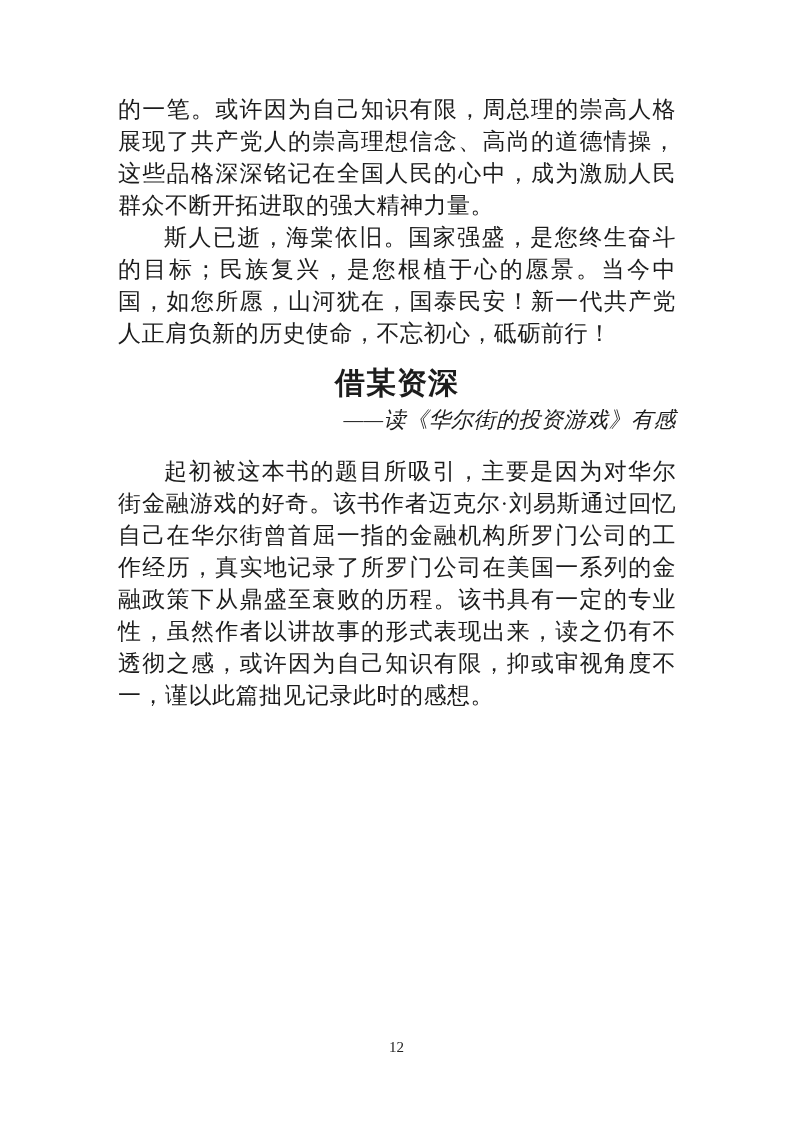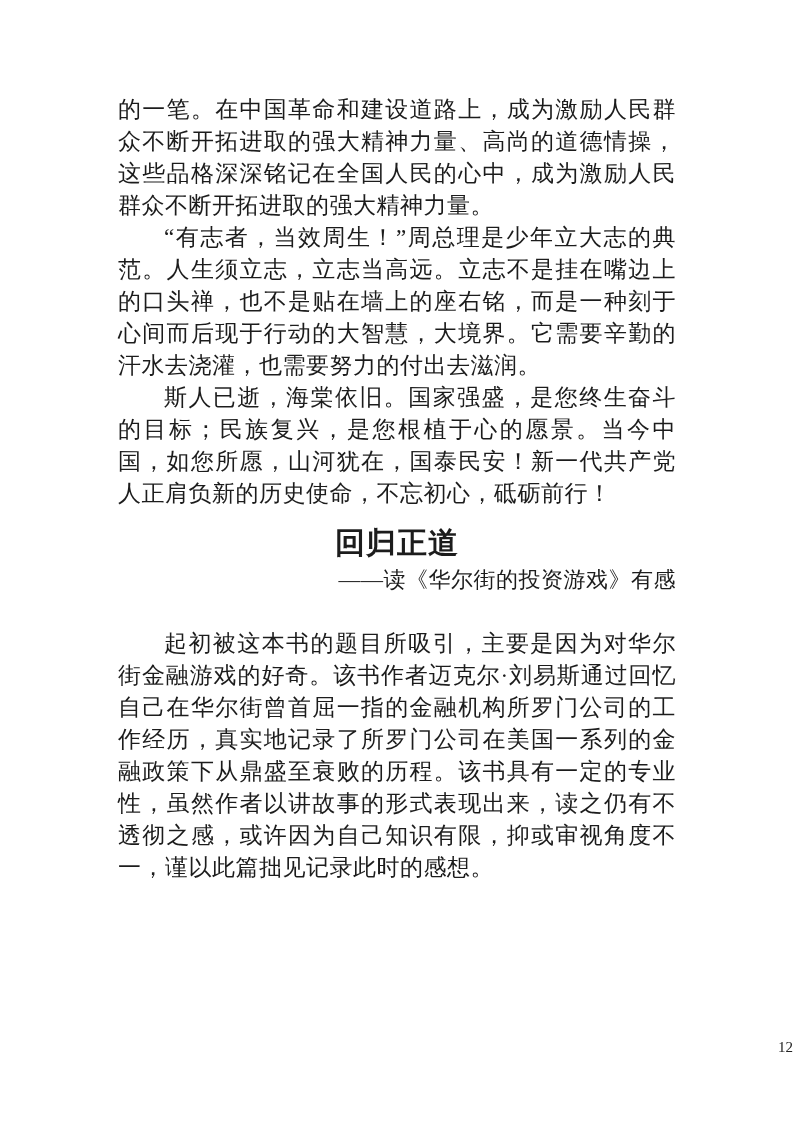--- a/index.html
+++ b/index.html
@@ -45,48 +45,48 @@
     font-weight: bold;
     text-align: center;
     letter-spacing: 1px;
   }
   .article-subtitle {
     margin: 2px 0 0 0;
     font-size: 22px;
     line-height: 32px;
     text-align: right;
     letter-spacing: 0.5px;
+    font-style: italic;
   }
   .first-body {
-    margin-top: 32px;
+    margin-top: 20px;
     font-family: Liberation Serif, serif;
   }
   .page-number {
     position: absolute;
     left: 0;
     bottom: 66px;
     width: 100%;
-    text-align: right;
+    text-align: center;
     font-size: 15px;
     color: #222222;
   }
 </style>
 </head>
 <body>
 
 <div class="page">
   <div class="content">
 
-    <p class="para no-indent">的一笔。在中国革命和建设道路上，成为激励人民群众不断开拓进取的强大精神力量、高尚的道德情操，这些品格深深铭记在全国人民的心中，成为激励人民群众不断开拓进取的强大精神力量。</p>
+    <p class="para no-indent">的一笔。或许因为自己知识有限，周总理的崇高人格展现了共产党人的崇高理想信念、高尚的道德情操，这些品格深深铭记在全国人民的心中，成为激励人民群众不断开拓进取的强大精神力量。</p>
 
-    <p class="para">“有志者，当效周生！”周总理是少年立大志的典范。人生须立志，立志当高远。立志不是挂在嘴边上的口头禅，也不是贴在墙上的座右铭，而是一种刻于心间而后现于行动的大智慧，大境界。它需要辛勤的汗水去浇灌，也需要努力的付出去滋润。</p>
 
     <p class="para"><span>斯人已逝，海棠依旧。国家强盛，是您终生奋斗的目标；民族复兴，是您根植于心的愿景。当今中国，如您所愿，山河犹在，国泰民安！新一代共产党人正肩负新的历史使命，不忘初心，砥砺前行！</span></p>
 
-    <h2 class="article-title">回归正道</h2>
+    <h2 class="article-title">借某资深</h2>
 
     <div class="article-subtitle">——读《华尔街的投资游戏》有感</div>
 
     <p class="para first-body">起初被这本书的题目所吸引，主要是因为对华尔街金融游戏的好奇。该书作者迈克尔·刘易斯通过回忆自己在华尔街曾首屈一指的金融机构所罗门公司的工作经历，真实地记录了所罗门公司在美国一系列的金融政策下从鼎盛至衰败的历程。该书具有一定的专业性，虽然作者以讲故事的形式表现出来，读之仍有不透彻之感，或许因为自己知识有限，抑或审视角度不一，谨以此篇拙见记录此时的感想。</p>
 
 
   </div>
 
   <div class="page-number">12</div>
 </div>

